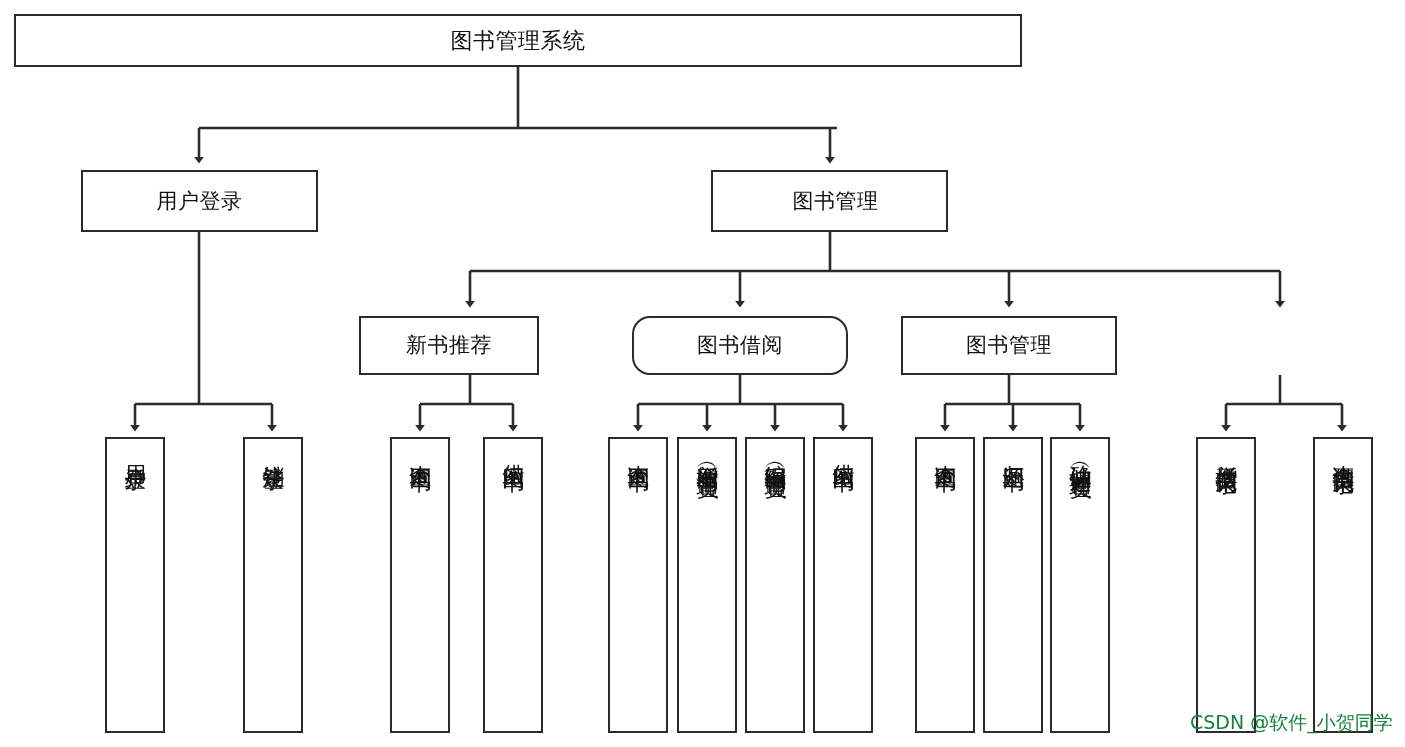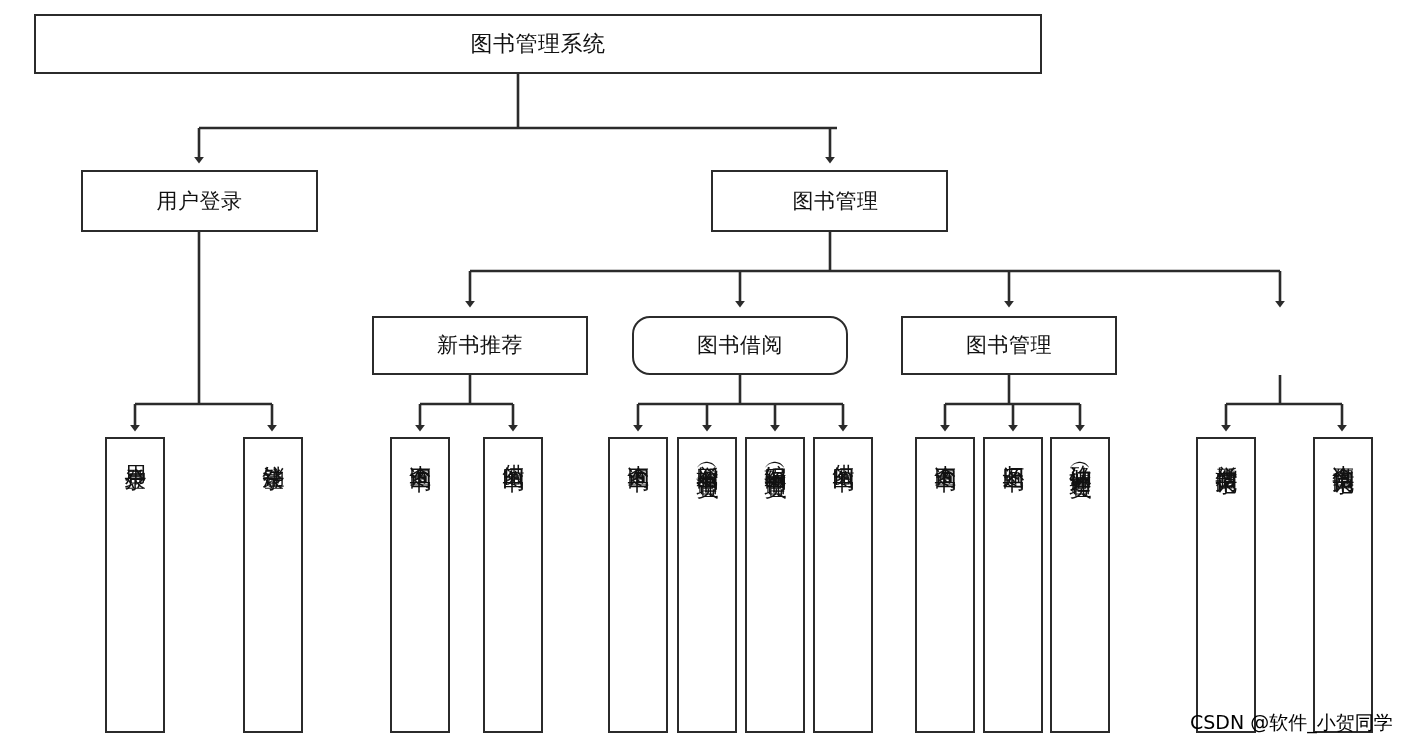--- a/index.html
+++ b/index.html
@@ -59,21 +59,21 @@
     line-height: 1.04;
     letter-spacing: 2px;
     white-space: nowrap;
     max-height: 100%;
   }
   .watermark {
     position: absolute;
     left: 1190px;
     top: 710px;
     font-size: 19px;
-    color: #000000;
+    color: #15803d;
     white-space: nowrap;
     z-index: 3;
     font-family: "DejaVu Sans", sans-serif;
   }
 </style>
 </head>
 <body>
 
 <div id="diagram-root">
 
@@ -120,32 +120,32 @@
       <path d="M1013,404 L1013,428" marker-end="url(#arrowhead)"></path>
       <path d="M1080,404 L1080,428" marker-end="url(#arrowhead)"></path>
 
       <path d="M1280,375 L1280,404"></path>
       <path d="M1226,404 L1342,404"></path>
       <path d="M1226,404 L1226,428" marker-end="url(#arrowhead)"></path>
       <path d="M1342,404 L1342,428" marker-end="url(#arrowhead)"></path>
     </g>
   </svg>
 
-  <div class="node node-horizontal node-root" style="left:14px; top:14px; width:1008px; height:60px;margin-left:20px;">
+  <div class="node node-horizontal node-root" style="left:14px; top:14px; width:1008px; height:53px;">
     <span class="label">图书管理系统</span>
   </div>
 
   <div class="node node-horizontal" style="left:81px; top:170px; width:237px; height:62px;">
     <span class="label">用户登录</span>
   </div>
   <div class="node node-horizontal" style="left:711px; top:170px; width:237px; height:62px;padding-left:12px;">
     <span class="label">图书管理</span>
   </div>
 
-  <div class="node node-horizontal" style="left:372px; top:316px; width:216px; height:59px;">
+  <div class="node node-horizontal" style="left:359px; top:316px; width:180px; height:59px;">
     <span class="label">新书推荐</span>
   </div>
   <div class="node node-horizontal" style="left:632px; top:316px; width:216px; height:59px;border-radius:18px;">
     <span class="label">图书借阅</span>
   </div>
   <div class="node node-horizontal" style="left:901px; top:316px; width:216px; height:59px;">
     <span class="label">图书管理</span>
   </div>
 
   <div class="node node-vertical" style="left:105px; top:437px; width:60px; height:296px;">

